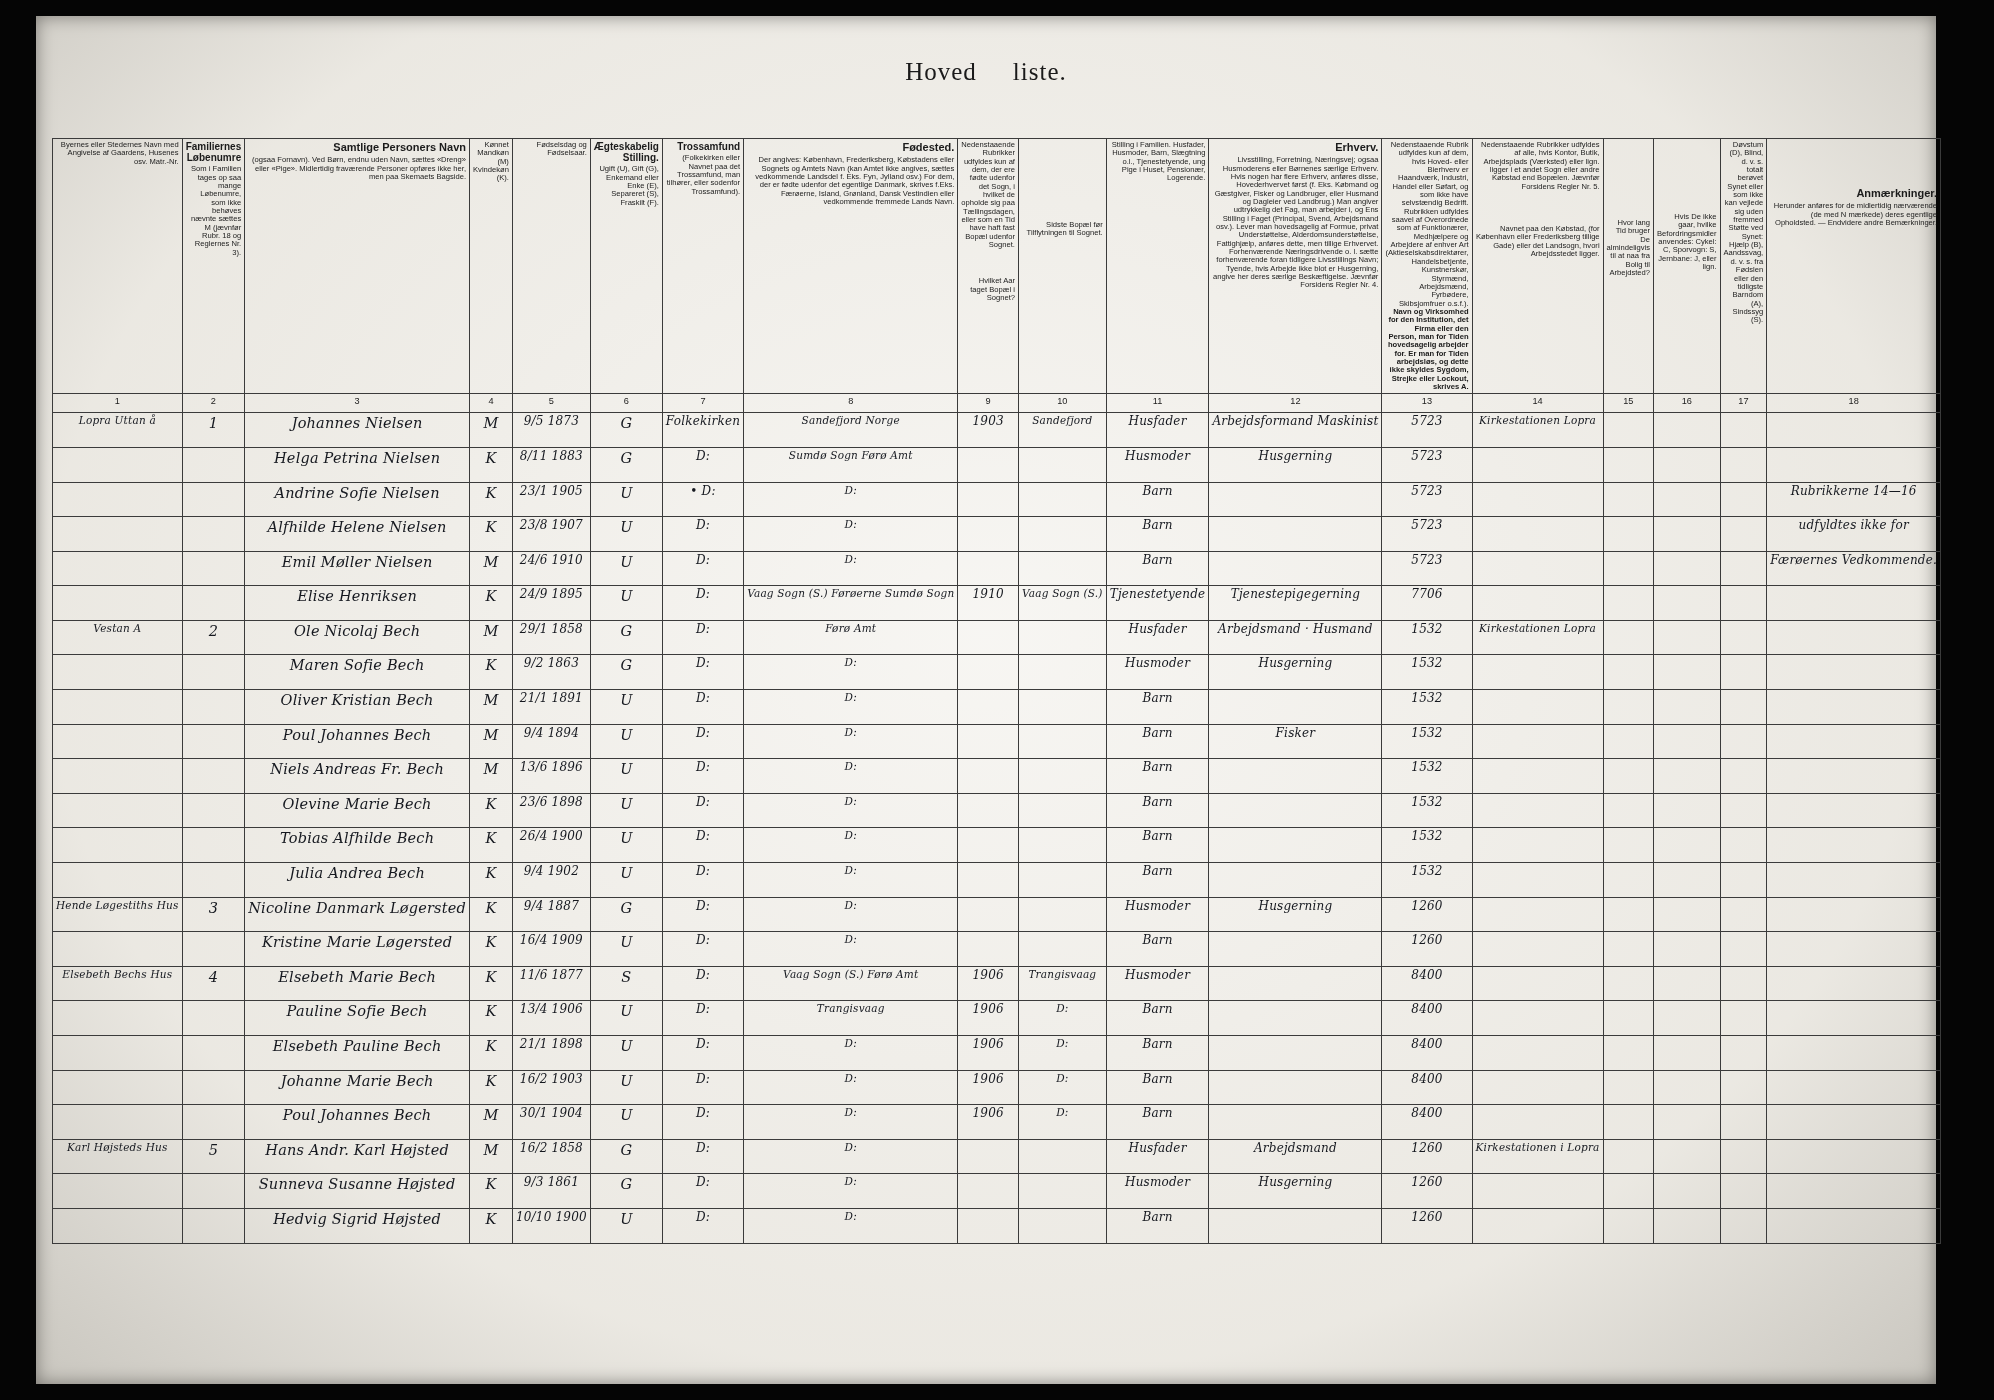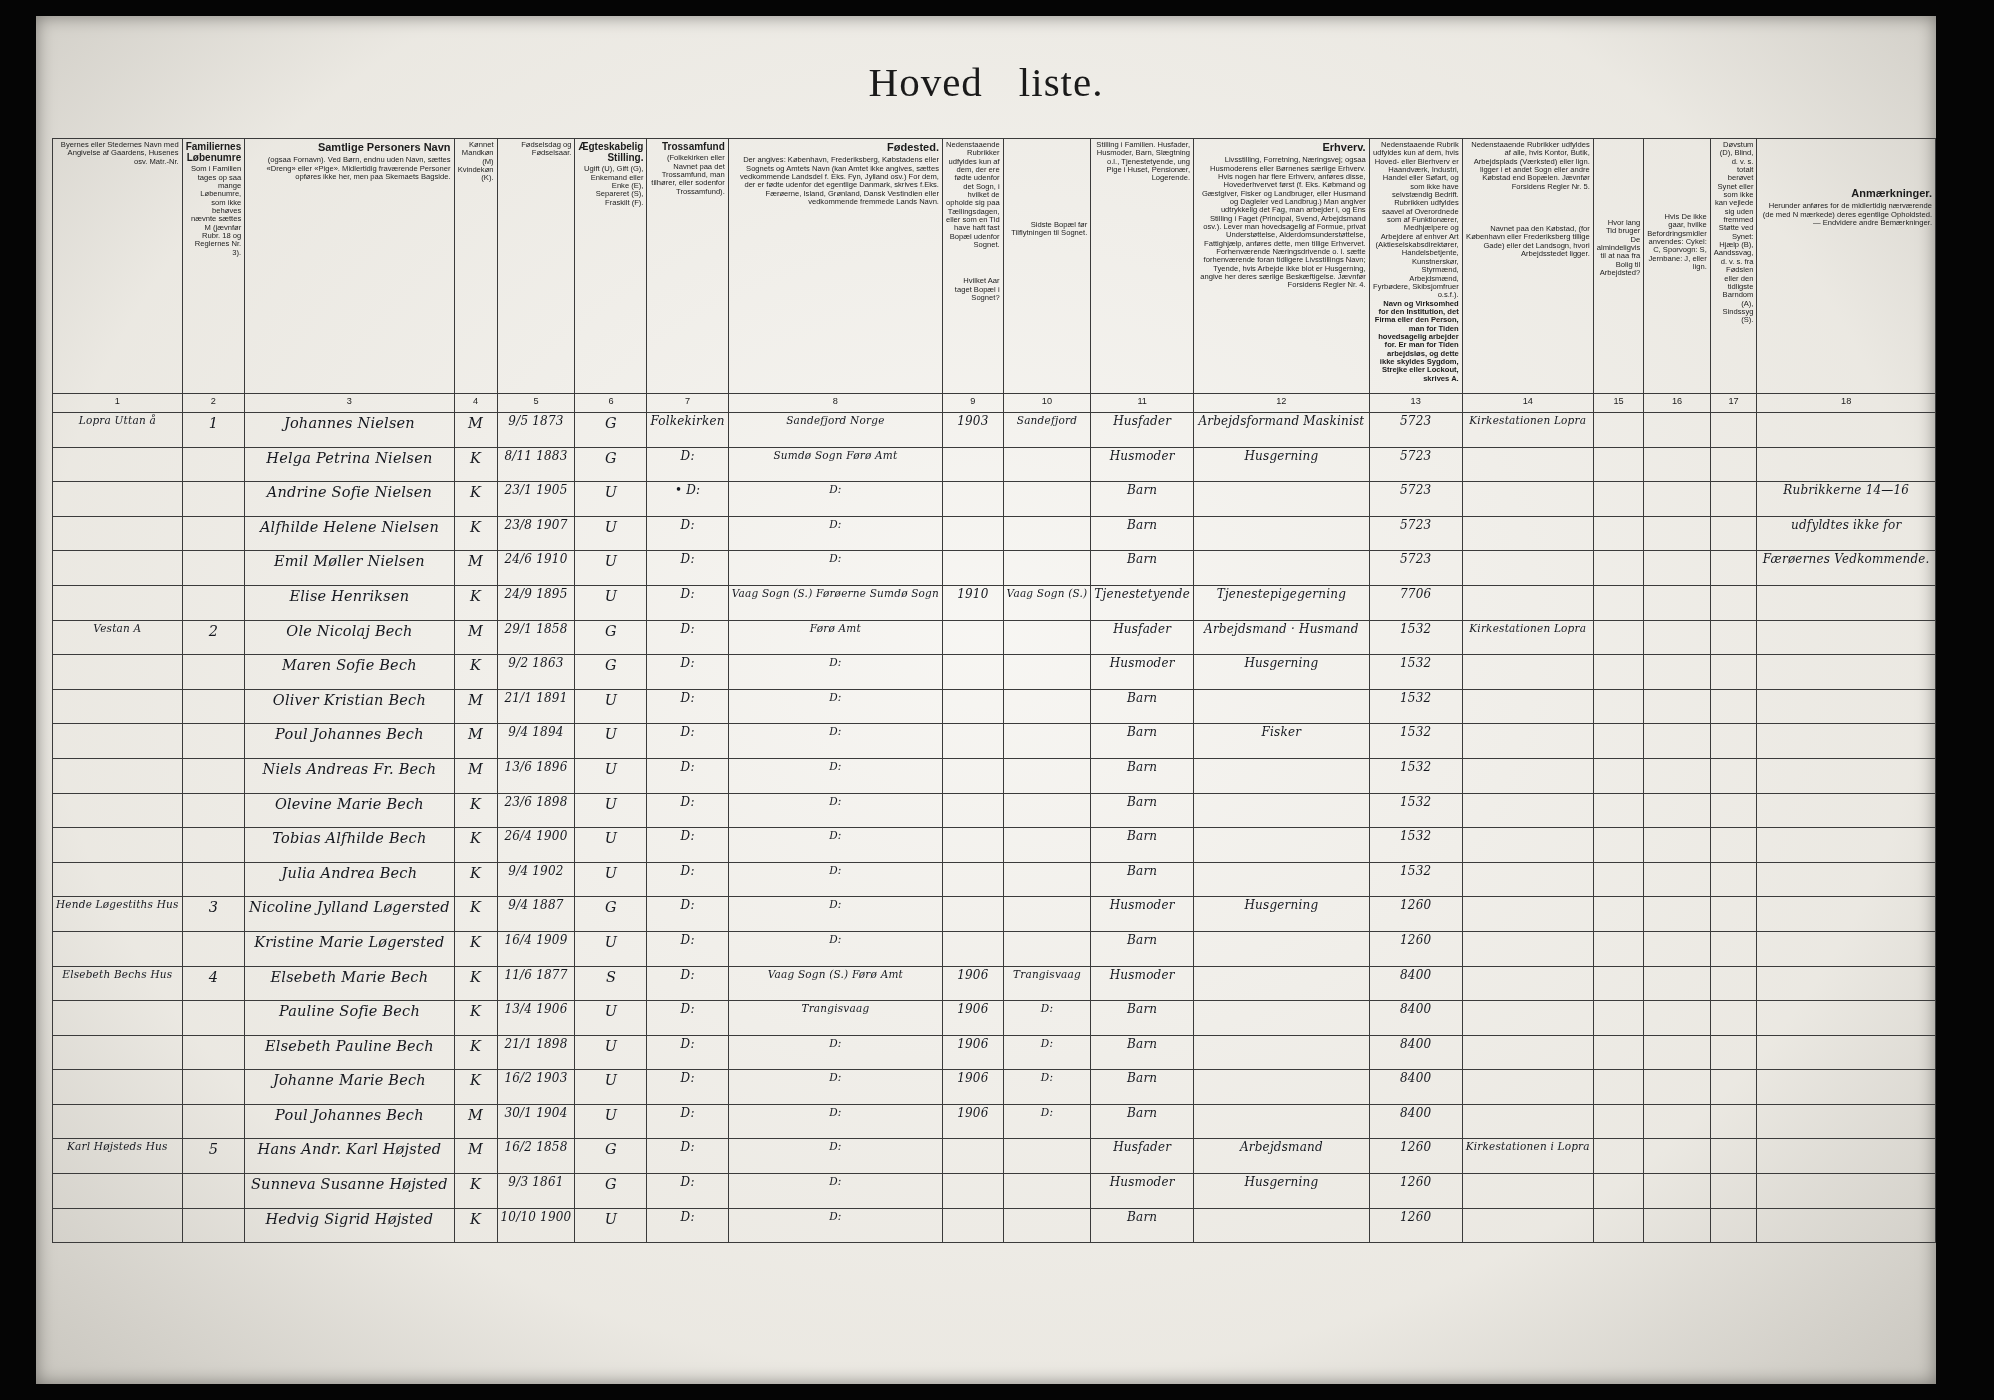--- a/index.html
+++ b/index.html
@@ -4,21 +4,21 @@
 <style>
   html,body{margin:0;padding:0;background:#000;}
   body{width:1994px;height:1400px;overflow:hidden;font-family:"Liberation Serif",serif;}
   #page{position:absolute;left:0;top:0;width:1994px;height:1400px;background:#050505;}
   #sheet{position:absolute;left:36px;top:16px;width:1900px;height:1368px;background:#f3f1ec;
          box-shadow:0 0 18px rgba(0,0,0,.6) inset;}
   
   #sheet:before{content:"";position:absolute;inset:0;
       background:radial-gradient(ellipse at 50% 45%, rgba(255,255,255,0.35), rgba(214,210,200,0.28) 70%, rgba(150,146,136,0.45) 100%);
       pointer-events:none;}
-  .title{position:absolute;left:0;right:0;top:42px;text-align:center;font-size:41px;letter-spacing:1px;color:#1a1a1a;font-family:"Liberation Serif",serif;}
+  .title{position:absolute;left:0;right:0;top:42px;text-align:center;font-size:25px;letter-spacing:1px;color:#1a1a1a;font-family:"Liberation Serif",serif;}
   .title span{display:inline-block;}
   .title .gap{width:36px;}
 
   table.main{position:absolute;left:16px;top:122px;border-collapse:collapse;table-layout:fixed;}
   table.main td, table.main th{border:1px solid #3b3b3b;vertical-align:top;padding:2px 3px;
       font-size:9.2px;line-height:1.12;color:#1b1b1b;font-family:"Liberation Sans",sans-serif;}
   .hdr{height:250px;text-align:right;font-weight:normal;}
   .hdr .big{font-size:11px;font-weight:bold;display:block;margin-bottom:3px;}
   .hdr .mid{font-size:10px;font-weight:bold;display:block;margin-bottom:2px;}
   .hdr .tiny{font-size:7.6px;line-height:1.1;display:block;}
@@ -431,21 +431,21 @@
             <td class="c"><span class="hand sm">1532</span></td>
             <td class="c"></td>
             <td class="c"></td>
             <td class="c"></td>
             <td class="c"></td>
             <td class="c"></td>
           </tr>
           <tr class="datarow">
             <td class="c"><span class="hand xs">Hende Løgestiths Hus</span></td>
             <td class="c"><span class="hand ">3</span></td>
-            <td class="l"><span class="hand ">Nicoline Jylland Løgersted</span></td>
+            <td class="l"><span class="hand ">Nicoline Danmark Løgersted</span></td>
             <td class="c"><span class="hand ">K</span></td>
             <td class="c"><span class="hand sm">9/4 1887</span></td>
             <td class="c"><span class="hand ">G</span></td>
             <td class="c"><span class="hand sm">D:</span></td>
             <td class="c"><span class="hand xs">D:</span></td>
             <td class="c"></td>
             <td class="c"></td>
             <td class="c"><span class="hand sm">Husmoder</span></td>
             <td class="c"><span class="hand sm">Husgerning</span></td>
             <td class="c"><span class="hand sm">1260</span></td>

